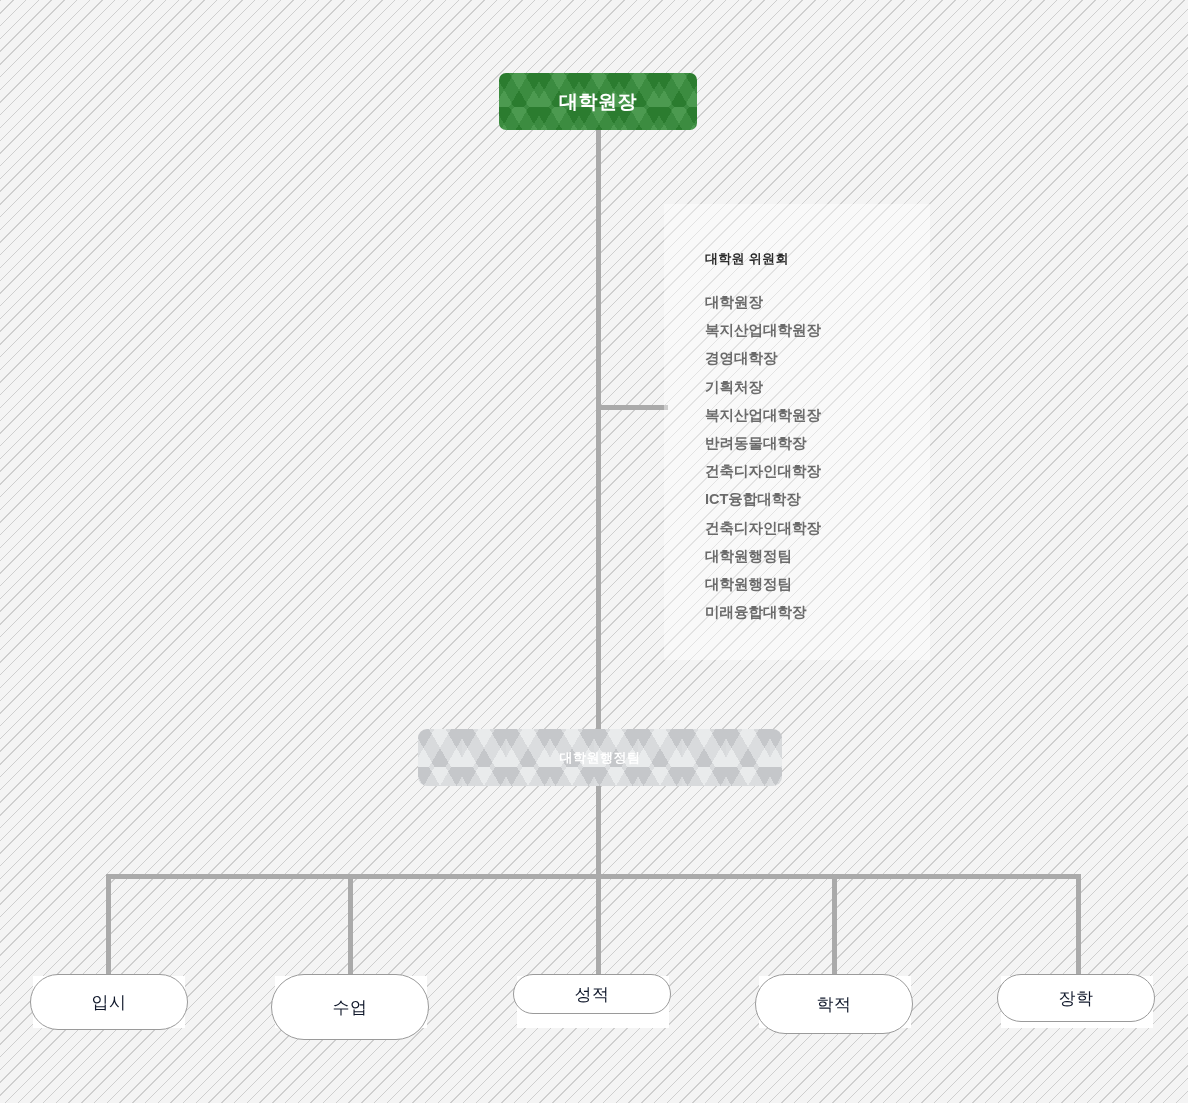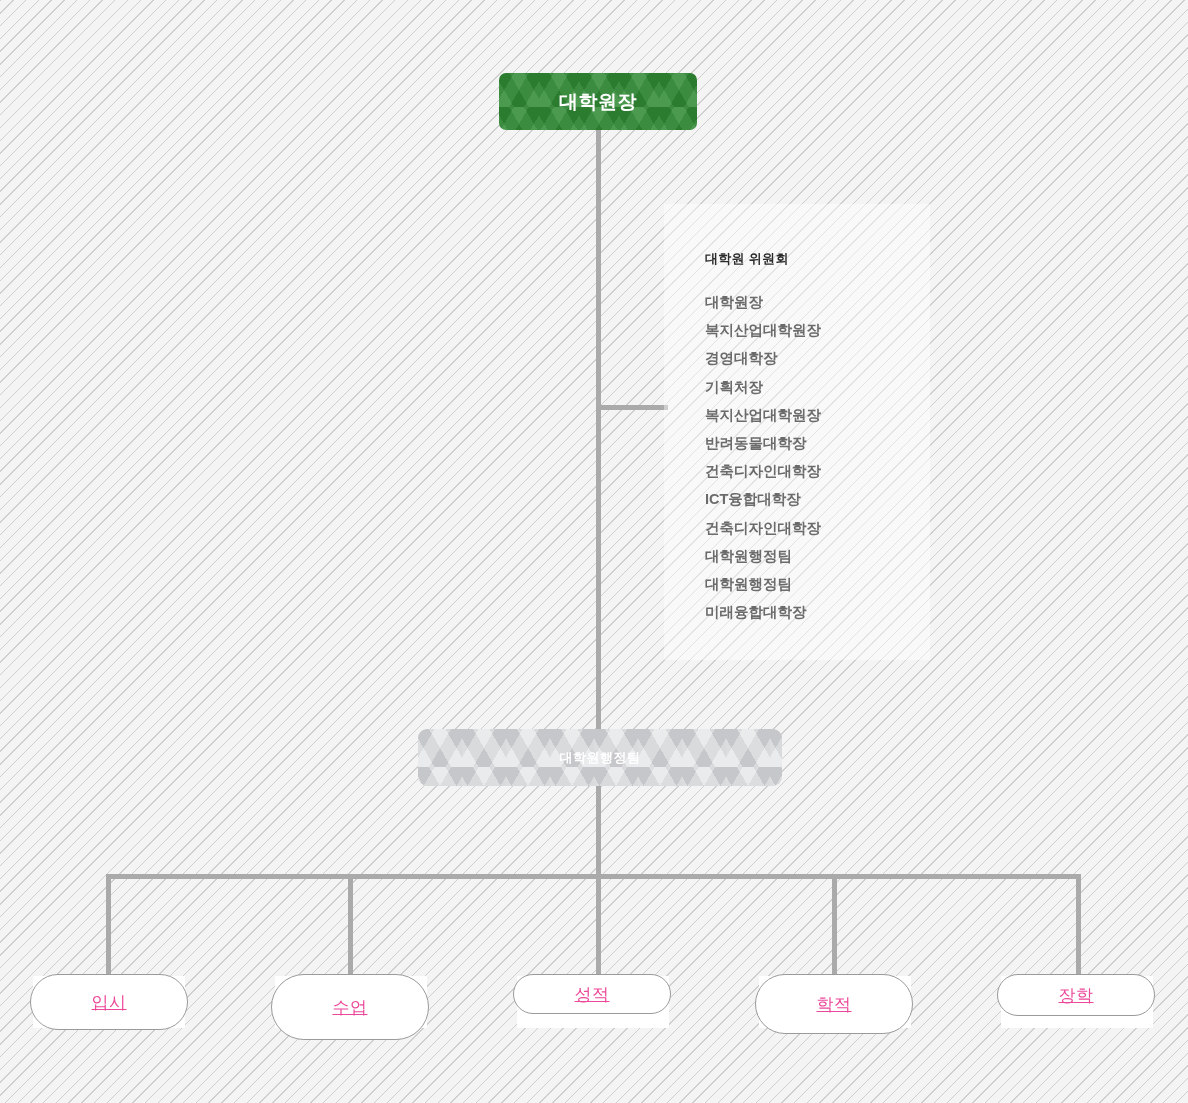--- a/index.html
+++ b/index.html
@@ -83,24 +83,23 @@
   }
   .node-pill {
     position: absolute;
     box-sizing: border-box;
     display: flex;
     align-items: center;
     justify-content: center;
     background: #ffffff;
     border: 1.6px solid #9a9a9a;
     border-radius: 40px;
-    color: #ec4899;
+    color: #0f172a;
     font-size: 17px;
     letter-spacing: 0.5px;
-    text-decoration: underline;
   }
 
   
   #committee-panel {
     position: absolute;
     left: 664px;
     top: 204px;
     width: 266px;
     height: 456px;
     background: rgba(255,255,255,0.42);
@@ -191,17 +190,17 @@
   <div class="node-pill" style="left:513px; top:974px; width:158px; height:40px;">
     <span>성적</span>
   </div>
 
   <div class="pill-slot" style="left:759px; top:976px; width:152px; height:52px;"></div>
   <div class="node-pill" style="left:755px; top:974px; width:158px; height:60px;">
     <span>학적</span>
   </div>
 
   <div class="pill-slot" style="left:1001px; top:976px; width:152px; height:52px;"></div>
-  <div class="node-pill" style="left:997px; top:974px; width:158px; height:42px;">
+  <div class="node-pill" style="left:997px; top:974px; width:158px; height:48px;">
     <span>장학</span>
   </div>
 
 </div>
 
 </body></html>

